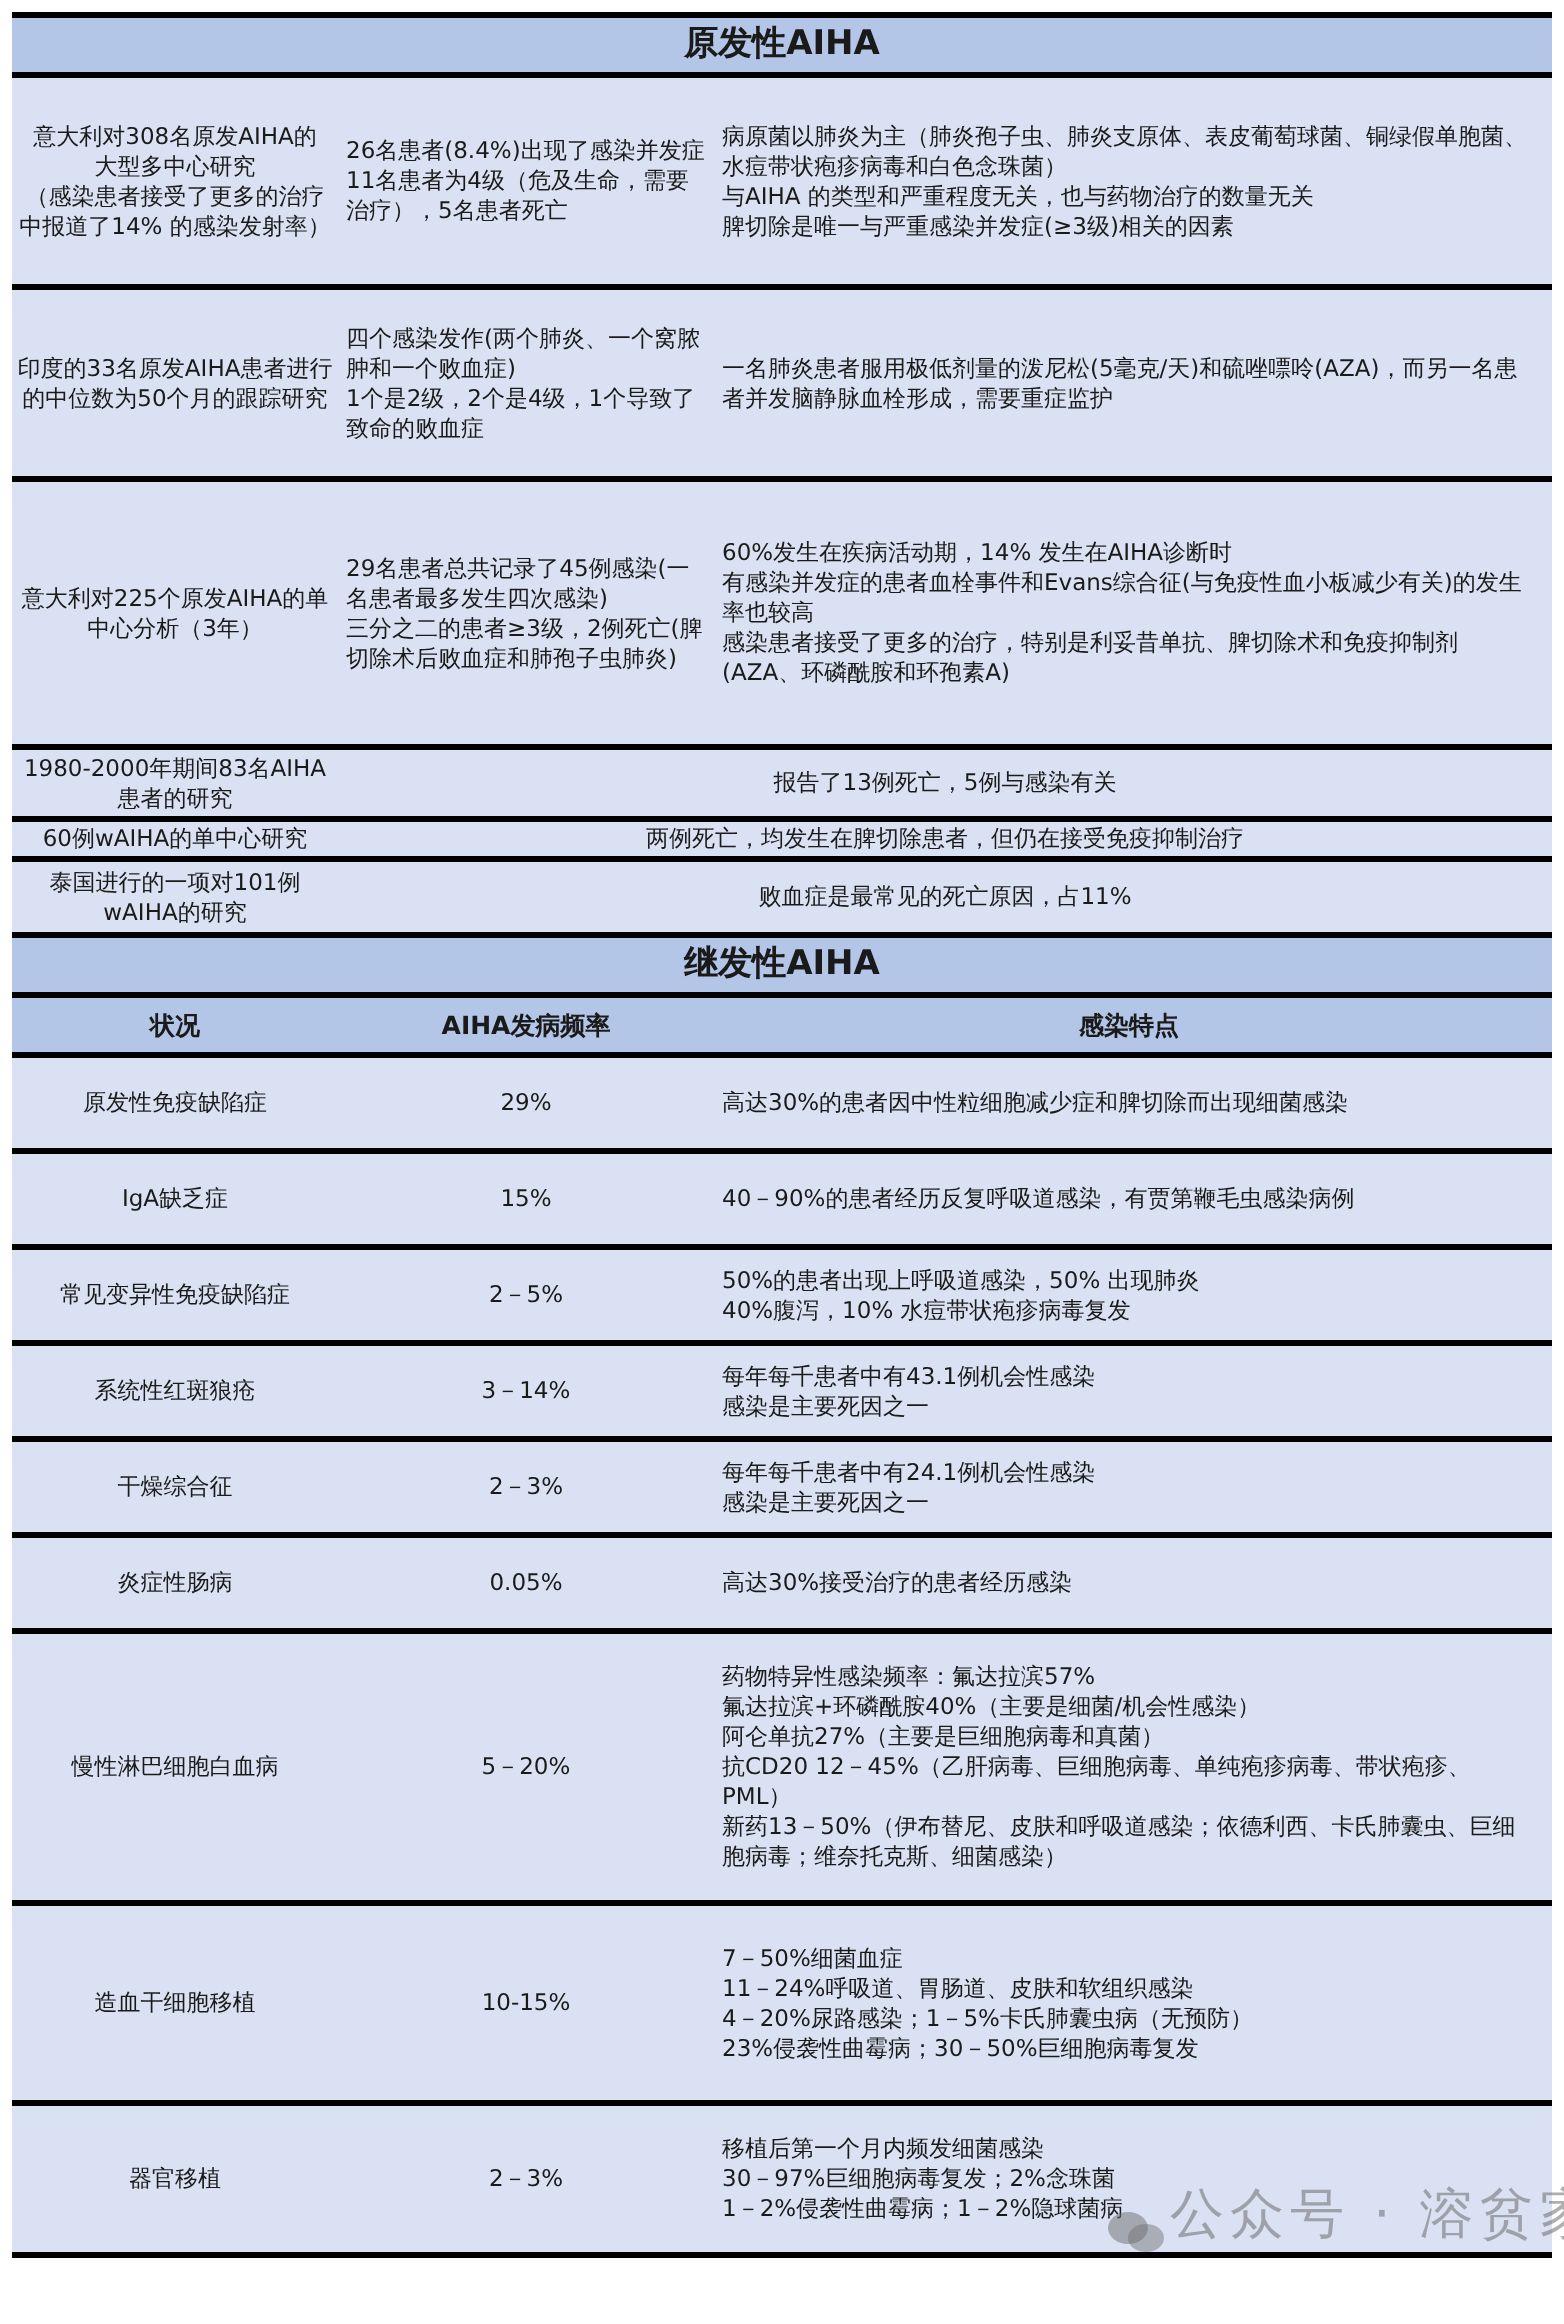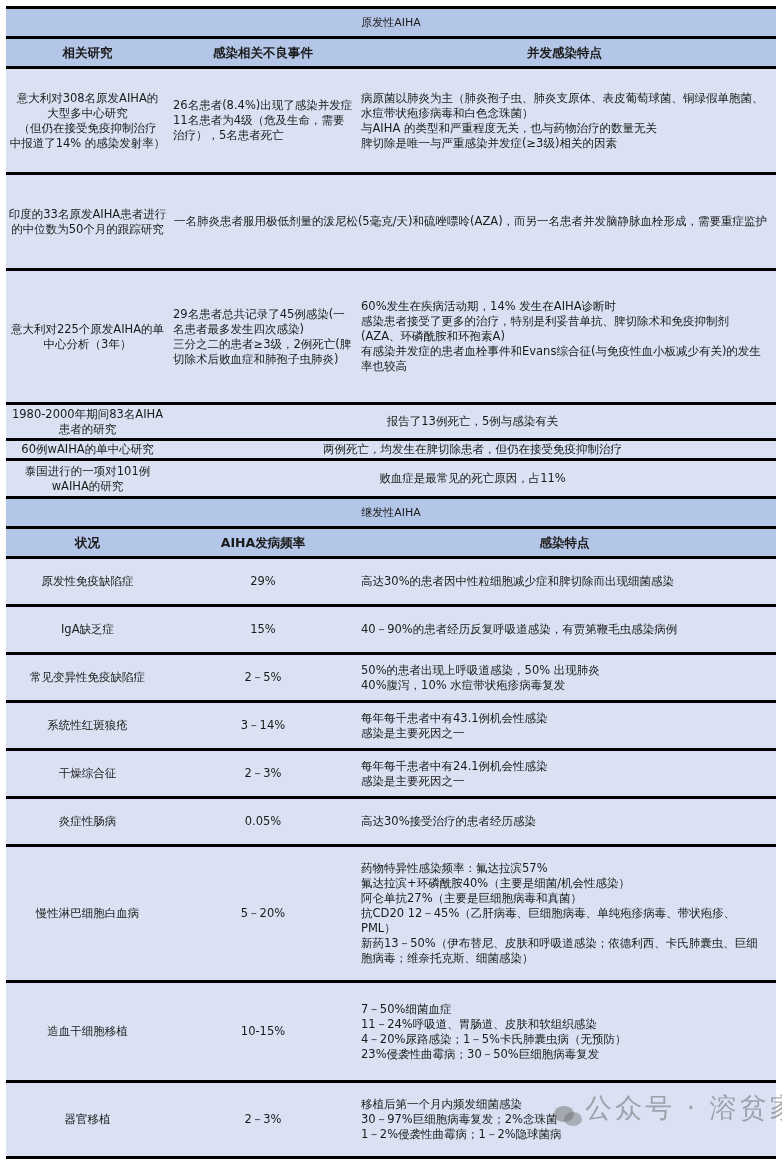--- a/index.html
+++ b/index.html
@@ -1,26 +1,26 @@
 <!DOCTYPE html>
 <html><head>
 <meta charset="utf-8">
 <style>
   * { box-sizing: border-box; margin: 0; padding: 0; }
   html, body { width: 782px; height: 1162px; background: #ffffff; overflow: hidden; }
   body { font-family: "DejaVu Sans", "Liberation Sans", sans-serif; color: #1a1a1a; font-size: 11.5px; line-height: 15px; position: relative; }
   .tbl { position: absolute; left: 6px; top: 6px; width: 770px; }
   .bar { border-top: 3px solid #000; background: #b4c6e7; display: flex; align-items: center; }
-  .title { height: 30px; justify-content: center; font-weight: normal; font-size: 11px; }
+  .title { height: 30px; justify-content: center; font-weight: bold; font-size: 17px; }
   .hdr { height: 30px; font-weight: bold; font-size: 12.5px; }
   .row { border-top: 3px solid #000; background: #d9e1f2; display: flex; align-items: center; }
   .cell { display: flex; align-items: center; }
   .c1 { width: 163px; justify-content: center; text-align: center; padding: 0 2px; }
   .c2 { width: 188px; padding: 0 4px 0 4px; }
-  .c3 { flex: 1; padding: 0 8px 0 4px; justify-content: center; }
+  .c3 { flex: 1; padding: 0 8px 0 4px; }
   .hdr .c2 { justify-content: center; }
   .hdr .c3 { justify-content: center; }
   .span { flex: 1; justify-content: center; text-align: left; }
   .lines { display: block; }
   .lines div { white-space: normal; }
   
   .s1 { width: 163px; justify-content: center; text-align: center; }
   .s2 { width: 188px; justify-content: center; text-align: left; }
   .s3 { flex: 1; padding: 0 10px 0 4px; }
   .bottom { border-top: 3px solid #000; }
@@ -28,32 +28,27 @@
   .wm-icon { position: absolute; left: 553px; top: 1105px; width: 30px; height: 22px; }
 </style>
 </head>
 <body>
 
 <div class="tbl">
 
   <div class="bar title">
     <span>原发性AIHA</span>
   </div>
-  <div class="bar hdr">
-    <div class="cell c1">相关研究</div>
-    <div class="cell c2">感染相关不良事件</div>
-    <div class="cell c3">并发感染特点</div>
-  </div>
 
   <div class="row" style="height:106px">
     <div class="cell c1">
       <div class="lines">
         <div>意大利对308名原发AIHA的</div>
         <div>大型多中心研究</div>
-        <div>（但仍在接受免疫抑制治疗</div>
+        <div>（感染患者接受了更多的治疗</div>
         <div>中报道了14% 的感染发射率）</div>
       </div>
     </div>
     <div class="cell c2">
       <div class="lines">
         <div>26名患者(8.4%)出现了感染并发症</div>
         <div>11名患者为4级（危及生命，需要治疗），5名患者死亡</div>
       </div>
     </div>
     <div class="cell c3">
@@ -64,20 +59,26 @@
       </div>
     </div>
   </div>
 
   <div class="row" style="height:96px">
     <div class="cell c1">
       <div class="lines">
           <div>印度的33名原发AIHA患者进行的中位数为50个月的跟踪研究</div>
         </div>
     </div>
+    <div class="cell c2">
+      <div class="lines">
+        <div>四个感染发作(两个肺炎、一个窝脓肿和一个败血症)</div>
+        <div>1个是2级，2个是4级，1个导致了致命的败血症</div>
+      </div>
+    </div>
     <div class="cell c3">
       <div class="lines">
           <div>一名肺炎患者服用极低剂量的泼尼松(5毫克/天)和硫唑嘌呤(AZA)，而另一名患者并发脑静脉血栓形成，需要重症监护</div>
         </div>
     </div>
   </div>
 
   <div class="row" style="height:134px">
     <div class="cell c1">
       <div class="lines">
@@ -86,22 +87,22 @@
     </div>
     <div class="cell c2">
       <div class="lines">
         <div>29名患者总共记录了45例感染(一名患者最多发生四次感染)</div>
         <div>三分之二的患者≥3级，2例死亡(脾切除术后败血症和肺孢子虫肺炎)</div>
       </div>
     </div>
     <div class="cell c3">
       <div class="lines">
         <div>60%发生在疾病活动期，14% 发生在AIHA诊断时</div>
+        <div>有感染并发症的患者血栓事件和Evans综合征(与免疫性血小板减少有关)的发生率也较高</div>
         <div>感染患者接受了更多的治疗，特别是利妥昔单抗、脾切除术和免疫抑制剂(AZA、环磷酰胺和环孢素A)</div>
-        <div>有感染并发症的患者血栓事件和Evans综合征(与免疫性血小板减少有关)的发生率也较高</div>
       </div>
     </div>
   </div>
 
   <div class="row" style="height:36px">
     <div class="cell c1">1980-2000年期间83名AIHA患者的研究</div>
     <div class="cell span">报告了13例死亡，5例与感染有关</div>
   </div>
   <div class="row" style="height:20px">
     <div class="cell c1">60例wAIHA的单中心研究</div>

